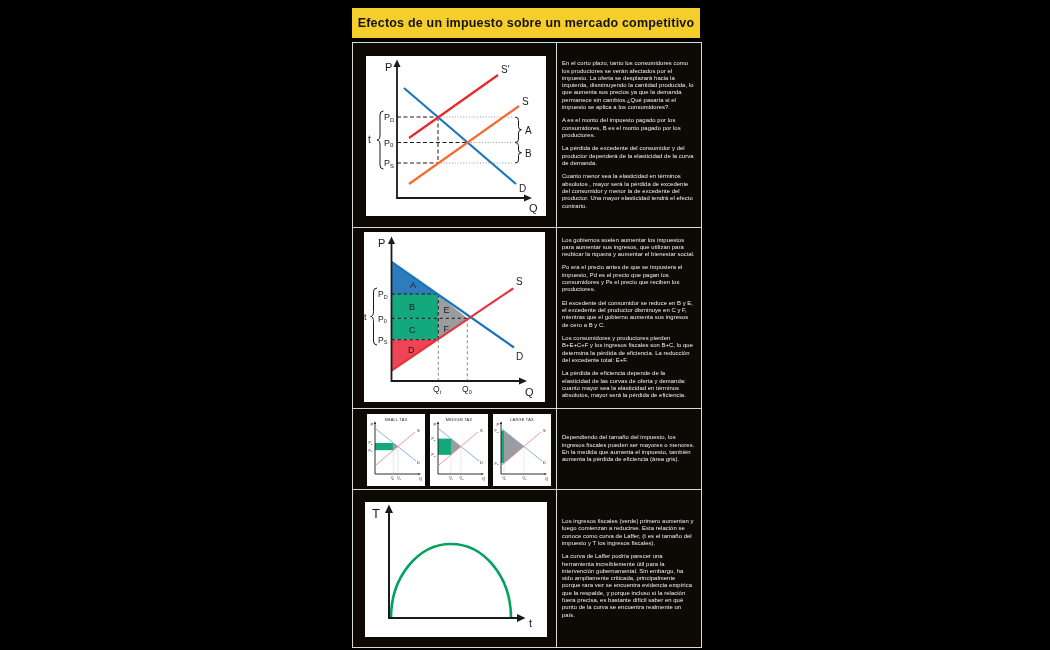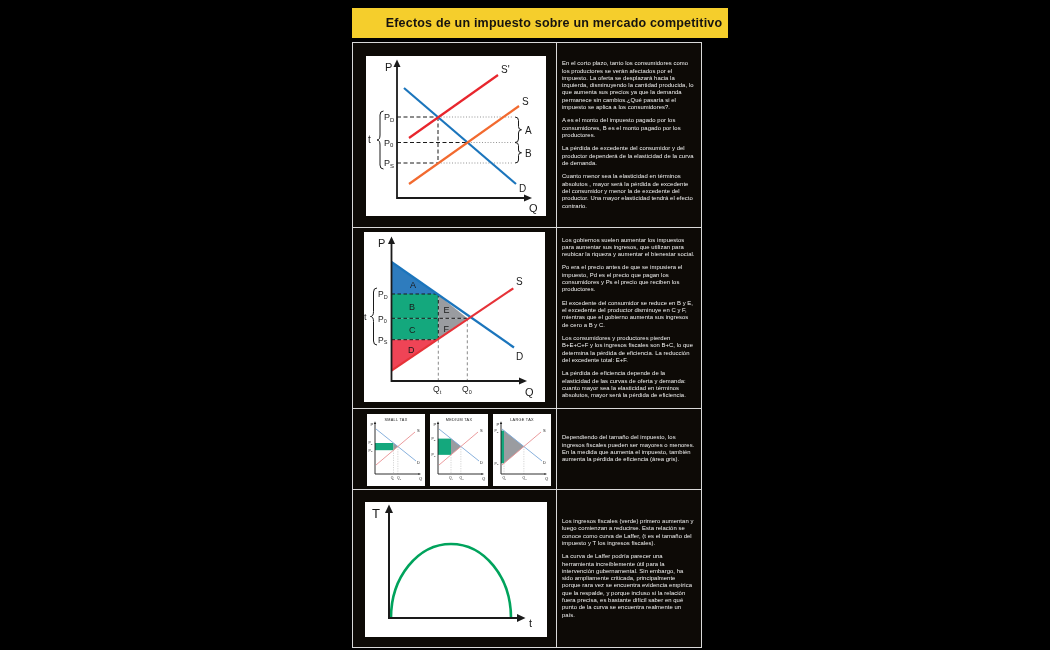--- a/index.html
+++ b/index.html
@@ -3,21 +3,21 @@
 <meta charset="utf-8">
 <style>
   html,body{margin:0;padding:0;}
   body{
     width:1050px;height:650px;background:#000;
     font-family:"Liberation Sans",sans-serif;
     position:relative;overflow:hidden;
   }
   .banner{
     position:absolute;left:352px;top:8px;width:348px;height:30px;
-    background:#F5CE2C;display:flex;align-items:center;justify-content:center;padding-left:28px;
+    background:#F5CE2C;display:flex;align-items:center;justify-content:center;
   }
   .banner h1{margin:0;font-size:12.5px;font-weight:bold;color:#161310;letter-spacing:.2px;}
   .grid{
     position:absolute;left:352px;top:42px;width:348px;
     border:1px solid #D9D9D9;box-sizing:content-box;
   }
   .row{display:flex;background:#0D0A06;}
   .row + .row{border-top:1px solid #D9D9D9;}
   .cell-left{width:204px;position:relative;border-right:1px solid #D9D9D9;box-sizing:border-box;flex:none;}
   .cell-right{flex:1;display:flex;align-items:center;padding:0 6px 0 5px;box-sizing:border-box;}

